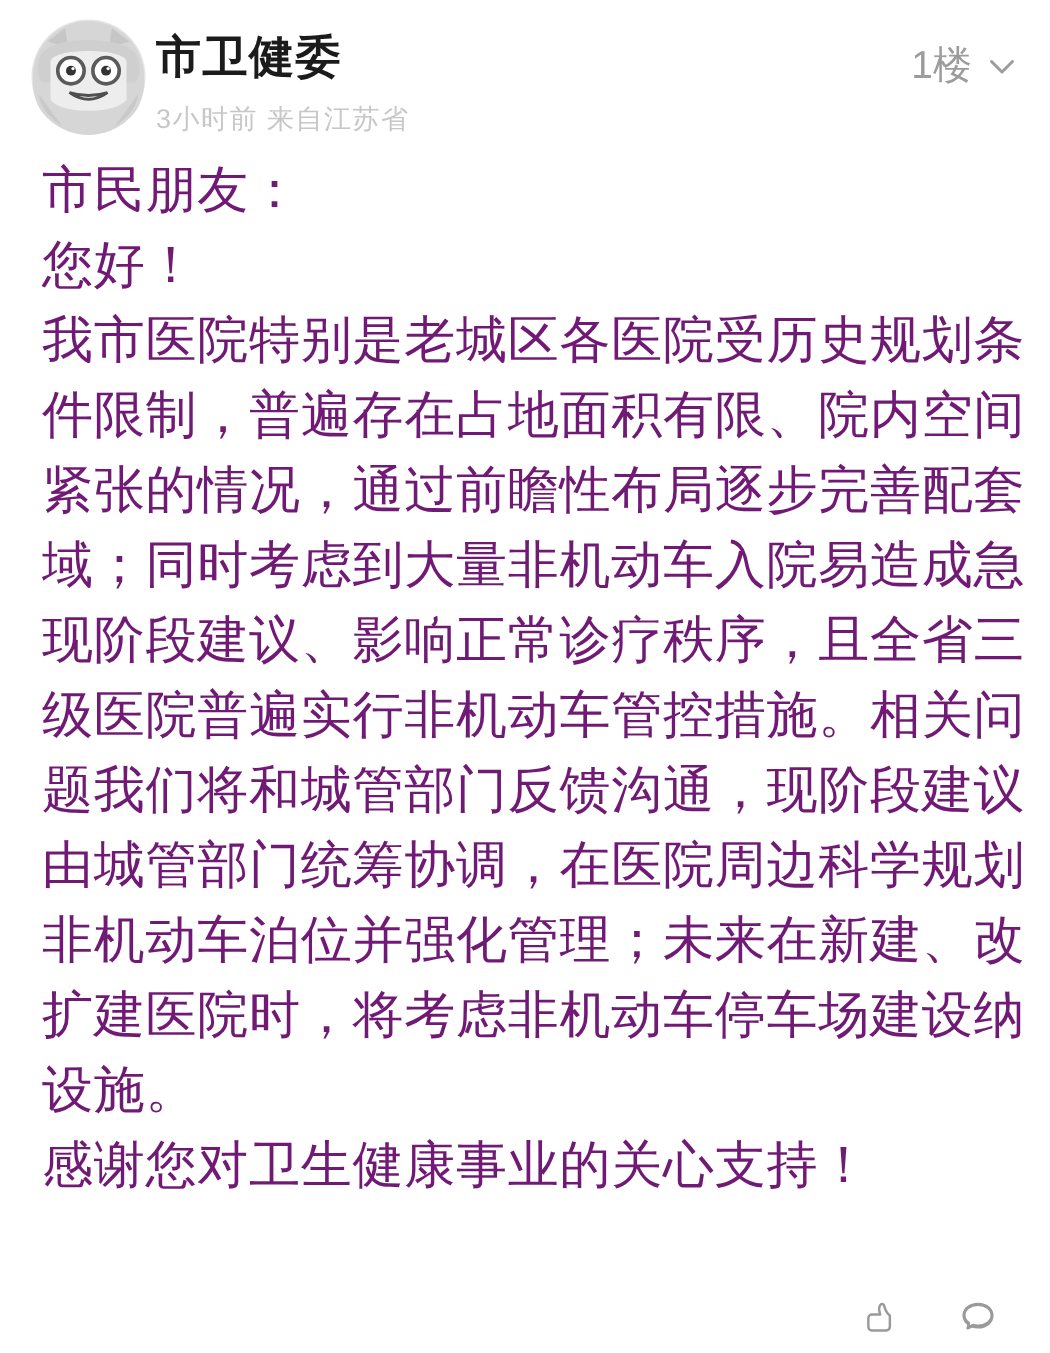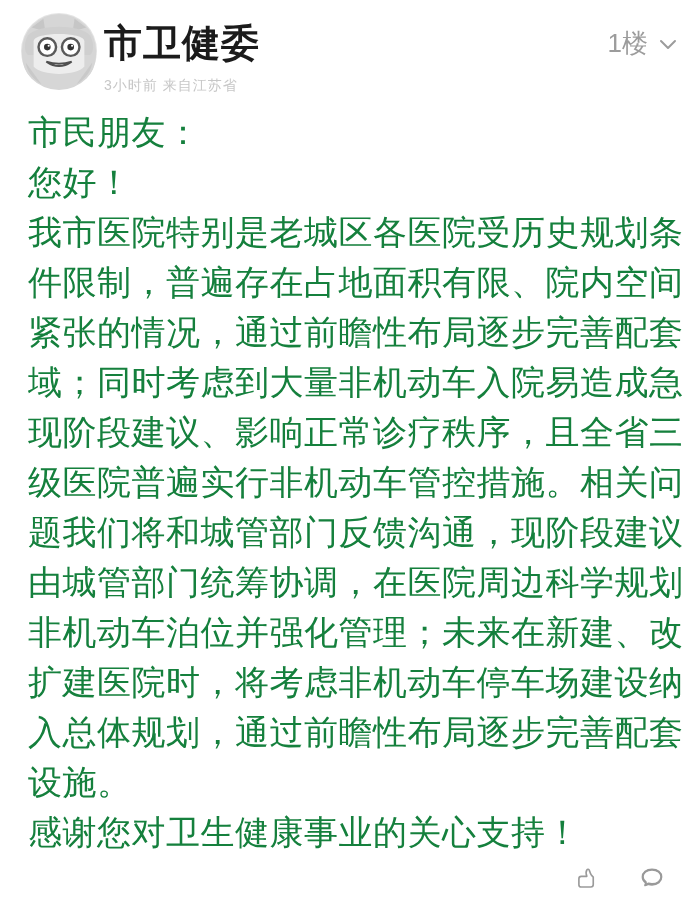--- a/index.html
+++ b/index.html
@@ -28,29 +28,29 @@
     overflow: hidden;
     cursor: pointer;
   }
   .header-text {
     margin-left: 6px;
     padding-top: 6px;
     flex: 1 1 auto;
     min-width: 0;
   }
   .username {
-    font-size: 38px;
+    font-size: 30px;
     font-weight: 700;
     color: #1b1b1b;
     letter-spacing: 1px;
     cursor: pointer;
   }
   .timestamp {
     margin-top: 8px;
-    font-size: 14px;
+    font-size: 18px;
     color: #c7c7c7;
     letter-spacing: 1px;
   }
   .floor {
     display: flex;
     align-items: center;
     gap: 8px;
     padding-top: 14px;
     cursor: pointer;
     user-select: none;
@@ -61,23 +61,24 @@
   }
   .chevron { display: block; }
 
   
   .post-body {
     padding: 12px 24px 0 28px;
   }
   .body-line {
     font-size: 34px;
     line-height: 50px;
-    color: #15803d;
+    color: #701a75;
     white-space: nowrap;
     letter-spacing: 0.5px;
+    font-family: Liberation Serif, serif;
   }
 
   
   .actions {
     position: absolute;
     right: 34px;
     bottom: 10px;
     display: flex;
     align-items: center;
     gap: 36px;
@@ -133,21 +134,20 @@
     <div class="body-line">我市医院特别是老城区各医院受历史规划条</div>
     <div class="body-line">件限制，普遍存在占地面积有限、院内空间</div>
     <div class="body-line">紧张的情况，通过前瞻性布局逐步完善配套</div>
     <div class="body-line">域；同时考虑到大量非机动车入院易造成急</div>
     <div class="body-line">现阶段建议、影响正常诊疗秩序，且全省三</div>
     <div class="body-line">级医院普遍实行非机动车管控措施。相关问</div>
     <div class="body-line">题我们将和城管部门反馈沟通，现阶段建议</div>
     <div class="body-line">由城管部门统筹协调，在医院周边科学规划</div>
     <div class="body-line">非机动车泊位并强化管理；未来在新建、改</div>
     <div class="body-line">扩建医院时，将考虑非机动车停车场建设纳</div>
-    <div class="body-line">入总体规划，通过前瞻性布局逐步完善配套</div>
     <div class="body-line">设施。</div>
     <div class="body-line">感谢您对卫生健康事业的关心支持！</div>
   </div>
 
   <div class="actions">
     <button class="icon-btn">
       <svg width="28" height="28" viewBox="0 0 24 24" xmlns="http://www.w3.org/2000/svg">
         <path d="M6.2 10.6 L11 10.6 C10.4 8.9 10.1 6.4 11 5.1 C11.6 4.2 12.8 4.4 13.2 5.5 C13.7 7 13.9 8.5 15.1 9.8 L16.5 11.2 L16.5 17.6 C16.5 18.8 15.6 19.7 14.4 19.7 L6.2 19.7 C5.1 19.7 4.2 18.8 4.2 17.7 L4.2 12.6 C4.2 11.5 5.1 10.6 6.2 10.6 Z" fill="none" stroke="#9a9a9a" stroke-width="1.4" stroke-linejoin="round"></path>
       </svg>
     </button>

